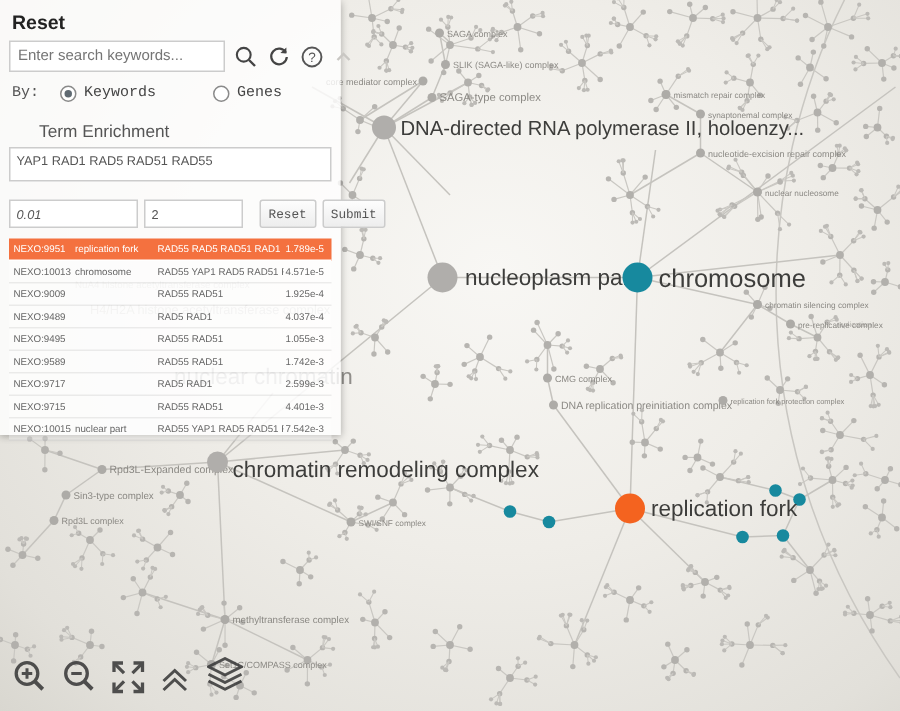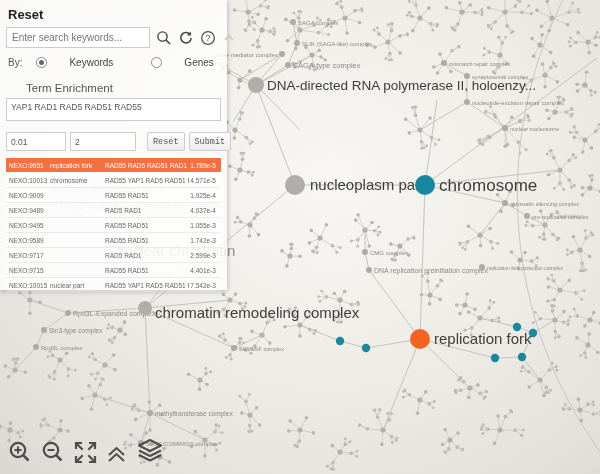--- a/index.html
+++ b/index.html
@@ -10,34 +10,34 @@
 
   
   #panel { position:absolute; left:0; top:0; width:227px; height:290px;
     background:rgba(255,255,255,0.80); box-shadow:0 1px 5px rgba(0,0,0,0.30);
     padding:6px 6px 0 6px; z-index:5; }
   .panel-title { font-size:13px; font-weight:bold; color:#222; margin:1px 0 5px 2px; }
   .search-row { display:flex; align-items:center; gap:6px; }
   .search-row input { width:148px; height:21px; border:1px solid #ccc; background:rgba(255,255,255,0.9);
     font-size:10px; padding:0 5px; color:#444; outline:none; }
   .icon-btn { width:18px; height:18px; display:flex; align-items:center; justify-content:center; cursor:pointer; }
-  .by-row { display:flex; align-items:center; margin:9px 0 0 2px; font-size:10px; color:#555; }
-  .radio-wrap { display:flex; align-items:center; margin-left:14px; gap:22px; cursor:pointer; }
+  .by-row { display:flex; align-items:center; margin:9px 0 0 2px; font-size:10px; color:#555;font-family:Liberation Mono, monospace; }
+  .radio-wrap { display:flex; align-items:center; margin-left:14px; gap:5px; cursor:pointer; }
   .radio-wrap:last-child { margin-left:38px;justify-content:flex-end; }
   .radio { width:11px; height:11px; border-radius:50%; border:1px solid #8a8a8a; background:#fff;
     display:flex; align-items:center; justify-content:center; }
   .radio.sel::after { content:""; width:5px; height:5px; border-radius:50%; background:#5f6a72; }
   .radio-label { font-size:10px; color:#444; }
   .section-head { font-size:11.5px; color:#555; margin:14px 0 4px 20px; }
   textarea { width:215px; height:23px; border:1px solid #ccc; background:rgba(255,255,255,0.9);
     font-size:8.5px; color:#555; padding:3px 4px; resize:none; font-family:"Liberation Sans",sans-serif; outline:none; }
   .param-row { display:flex; align-items:center; margin-top:7px; gap:4px; }
   .param-row input { height:19px; border:1px solid #ccc; background:rgba(255,255,255,0.9);
     font-size:8.5px; color:#555; padding:0 4px; outline:none; }
-  #pvalue-input { width:60px; } #mingenes-input { width:66px; }
+  #pvalue-input { width:86px;font-style:italic; } #mingenes-input { width:66px; }
   .btn { height:19px; border:1px solid #ccc; background:linear-gradient(#fdfdfd,#ededed);
     font-size:8.5px; color:#555; padding:0 5px; border-radius:2px; cursor:pointer;
     font-family:Liberation Mono, monospace; }
   #reset-btn { margin-left:7px; }
   
   #results { margin-top:7px; width:215px; }
   .trow { display:flex; align-items:center; height:15px; border-bottom:1px solid rgba(0,0,0,0.07);
     font-size:6.5px; color:#666; background:rgba(255,255,255,0.35); cursor:pointer; }
   .trow.sel { background:#f4713f; color:#fff; border-bottom:1px solid #fff; }
   .c-id   { width:44px; padding-left:3px; white-space:nowrap; overflow:hidden; }

